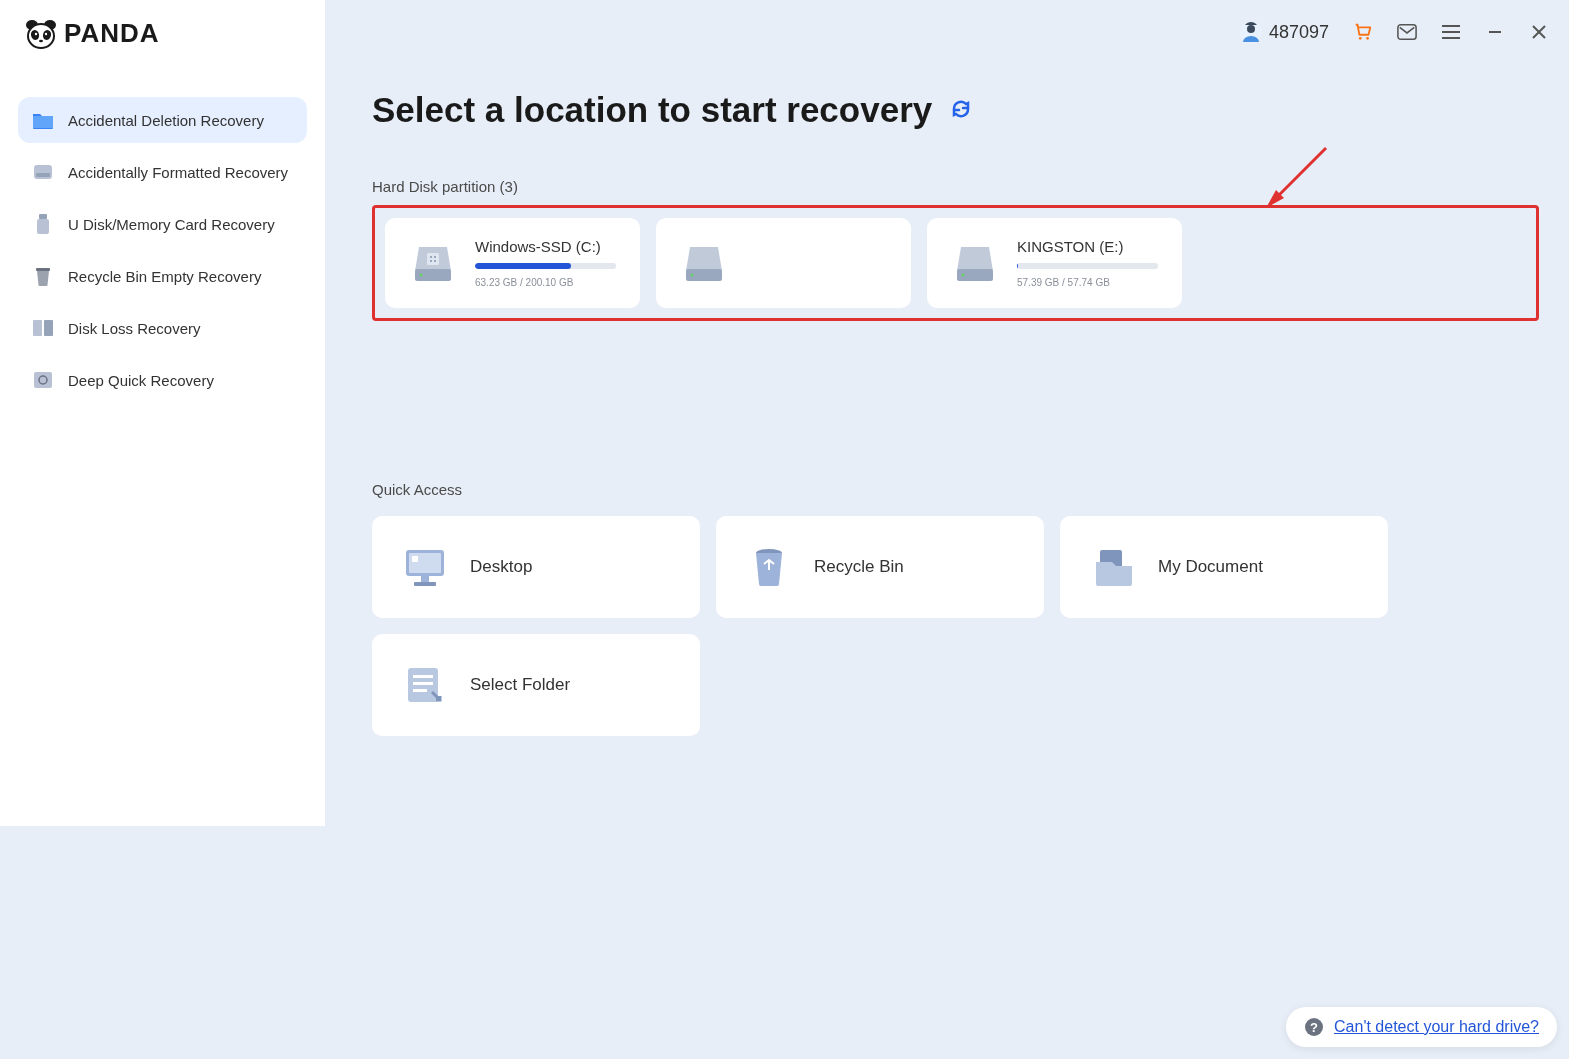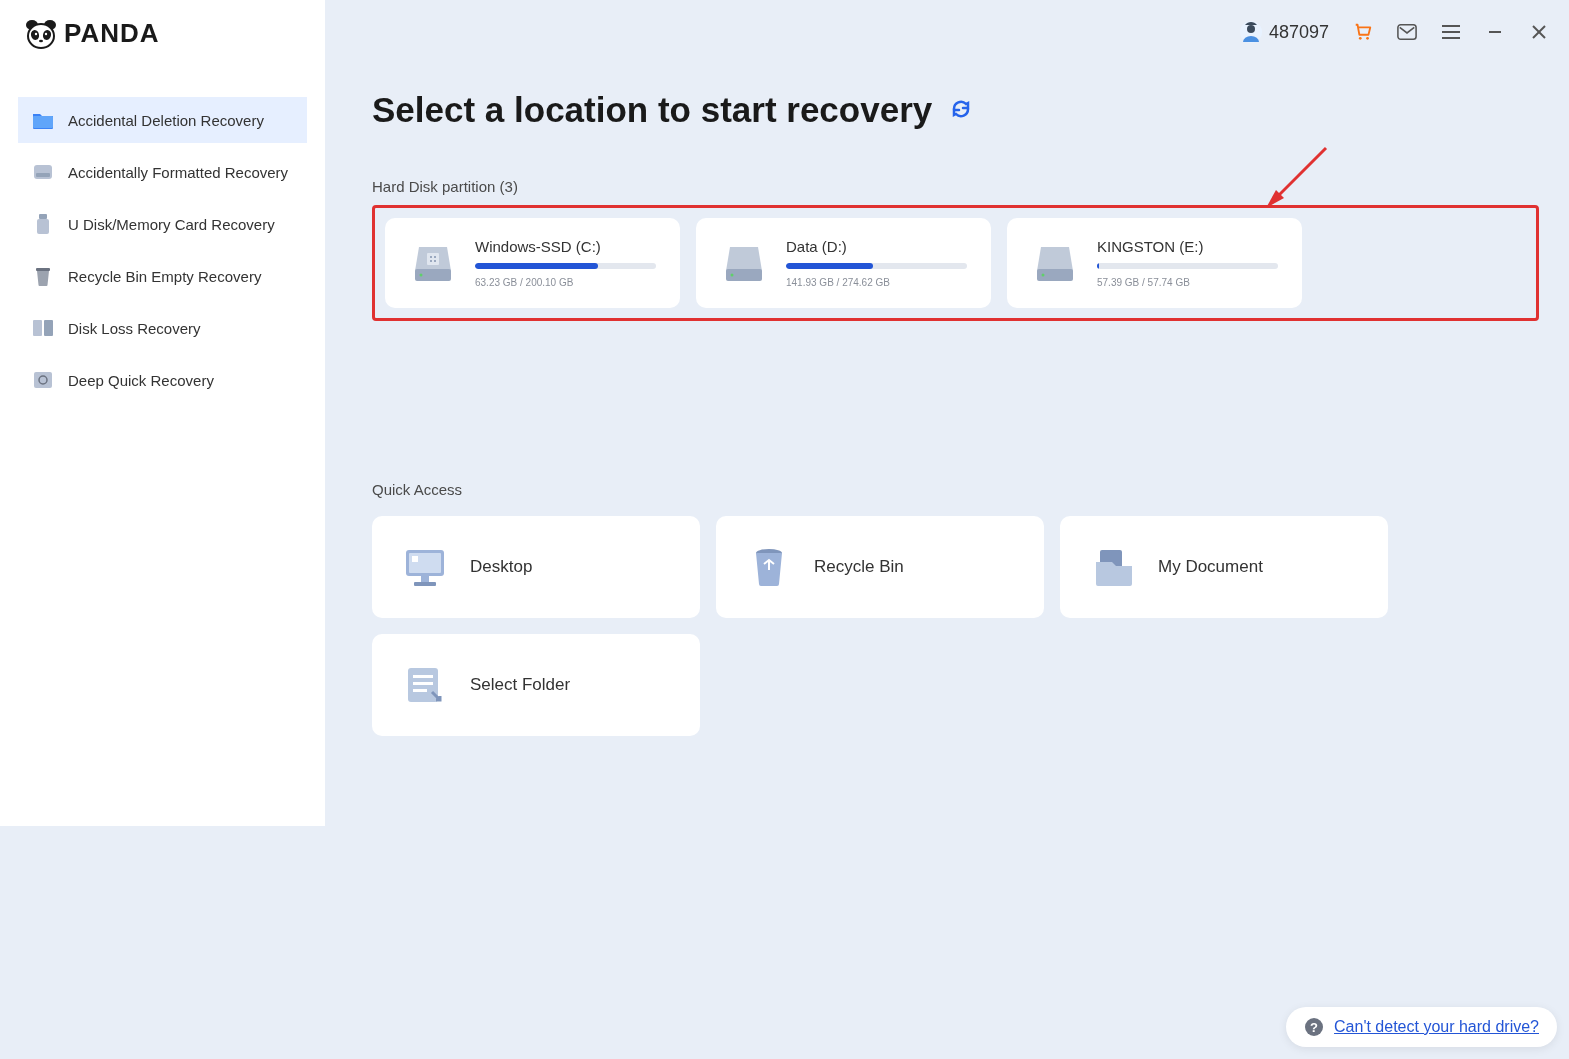--- a/index.html
+++ b/index.html
@@ -3,39 +3,39 @@
 <meta charset="utf-8">
 <style>
 * { margin: 0; padding: 0; box-sizing: border-box; font-family: -apple-system, BlinkMacSystemFont, "Segoe UI", Arial, sans-serif; }
 body { width: 1569px; height: 1059px; background: #e8eef7; overflow: hidden; position: relative; }
 
 .sidebar { position: absolute; left: 0; top: 0; width: 325px; height: 826px; background: #ffffff; padding-top: 18px; }
 .logo { display: flex; align-items: center; gap: 6px; padding-left: 24px; margin-bottom: 48px; }
 .logo-text { font-size: 26px; font-weight: 900; letter-spacing: 1px; color: #1a1a1a; font-family: Arial Black, Arial, sans-serif; }
 .sidebar-title { font-size: 18px; color: #333; padding-left: 18px; margin-bottom: 20px; font-weight: 500; }
 .nav-list { display: flex; flex-direction: column; gap: 6px; padding: 0 18px; }
-.nav-item { display: flex; align-items: center; gap: 14px; padding: 12px 14px; border-radius: 0; cursor: pointer; font-size: 15px; color: #333; }
+.nav-item { display: flex; align-items: center; gap: 14px; padding: 12px 14px; border-radius: 12px; cursor: pointer; font-size: 15px; color: #333; }
 .nav-item.active { background: #e6efff; }
 .nav-icon { width: 22px; height: 22px; flex-shrink: 0; display: flex; align-items: center; justify-content: center; }
 
 .topbar { position: absolute; right: 20px; top: 20px; display: flex; align-items: center; gap: 24px; }
 .topbar-item { display: flex; align-items: center; gap: 6px; cursor: pointer; }
 .user-id { font-size: 18px; color: #333; font-weight: 500; }
 .tb-icon { width: 20px; height: 20px; display: flex; align-items: center; justify-content: center; }
 
 .main { position: absolute; left: 372px; top: 90px; right: 30px; }
 .page-title { font-size: 35px; font-weight: 800; color: #1a1a1a; display: flex; align-items: center; gap: 16px; margin-bottom: 48px; }
 
 .section-header { font-size: 15px; color: #4a4a4a; margin-bottom: 10px; }
 
 .highlight-box { border: 3px solid #e03131; border-radius: 4px; padding: 10px; margin-bottom: 160px; position: relative; }
 .arrow-annotation { position: absolute; right: 200px; top: -70px; }
 
 .partition-row { display: flex; gap: 16px; }
-.partition-card { background: #ffffff; border-radius: 10px; padding: 20px 24px; width: 295px; display: flex; align-items: center; gap: 18px; cursor: pointer; }
+.partition-card { background: #ffffff; border-radius: 10px; padding: 20px 24px; width: 255px; display: flex; align-items: center; gap: 18px; cursor: pointer; }
 .drive-icon { width: 48px; height: 48px; flex-shrink: 0; }
 .partition-info { flex: 1; display: flex; flex-direction: column; gap: 8px; }
 .partition-name { font-size: 15px; color: #333; }
 .progress-bar { width: 100%; height: 6px; background: #e3e7ee; border-radius: 3px; overflow: hidden; }
 .progress-fill { height: 100%; background: #2355d6; border-radius: 3px; }
 .partition-size { font-size: 10px; color: #8a8f99; }
 
 .quick-title { font-size: 15px; color: #4a4a4a; margin-bottom: 18px; }
 .quick-grid { display: flex; flex-wrap: wrap; gap: 16px; }
 .quick-card { background: #ffffff; border-radius: 10px; padding: 28px 30px; width: 328px; display: flex; align-items: center; gap: 22px; cursor: pointer; }
@@ -204,27 +204,20 @@
           <div class="partition-size">63.23 GB / 200.10 GB</div>
         </div>
       </div>
 
       <div class="partition-card">
         <svg class="drive-icon" viewBox="0 0 48 48">
           <path d="M10 8 h28 l4 24 h-36 Z" fill="#c0cad9"></path>
             <rect x="6" y="30" width="36" height="12" rx="2" fill="#9aa8bf"></rect>
             <circle cx="12" cy="36" r="1.5" fill="#5fd06a"></circle>
         </svg>
-        <div class="partition-info">
-          <div class="partition-name">Data   (D:)</div>
-          <div class="progress-bar">
-              <div class="progress-fill" style="width:48%"></div>
-            </div>
-          <div class="partition-size">141.93 GB / 274.62 GB</div>
-        </div>
       </div>
 
       <div class="partition-card">
         <svg class="drive-icon" viewBox="0 0 48 48">
           <path d="M10 8 h28 l4 24 h-36 Z" fill="#c0cad9"></path>
             <rect x="6" y="30" width="36" height="12" rx="2" fill="#9aa8bf"></rect>
             <circle cx="12" cy="36" r="1.5" fill="#5fd06a"></circle>
         </svg>
         <div class="partition-info">
           <div class="partition-name">KINGSTON   (E:)</div>

